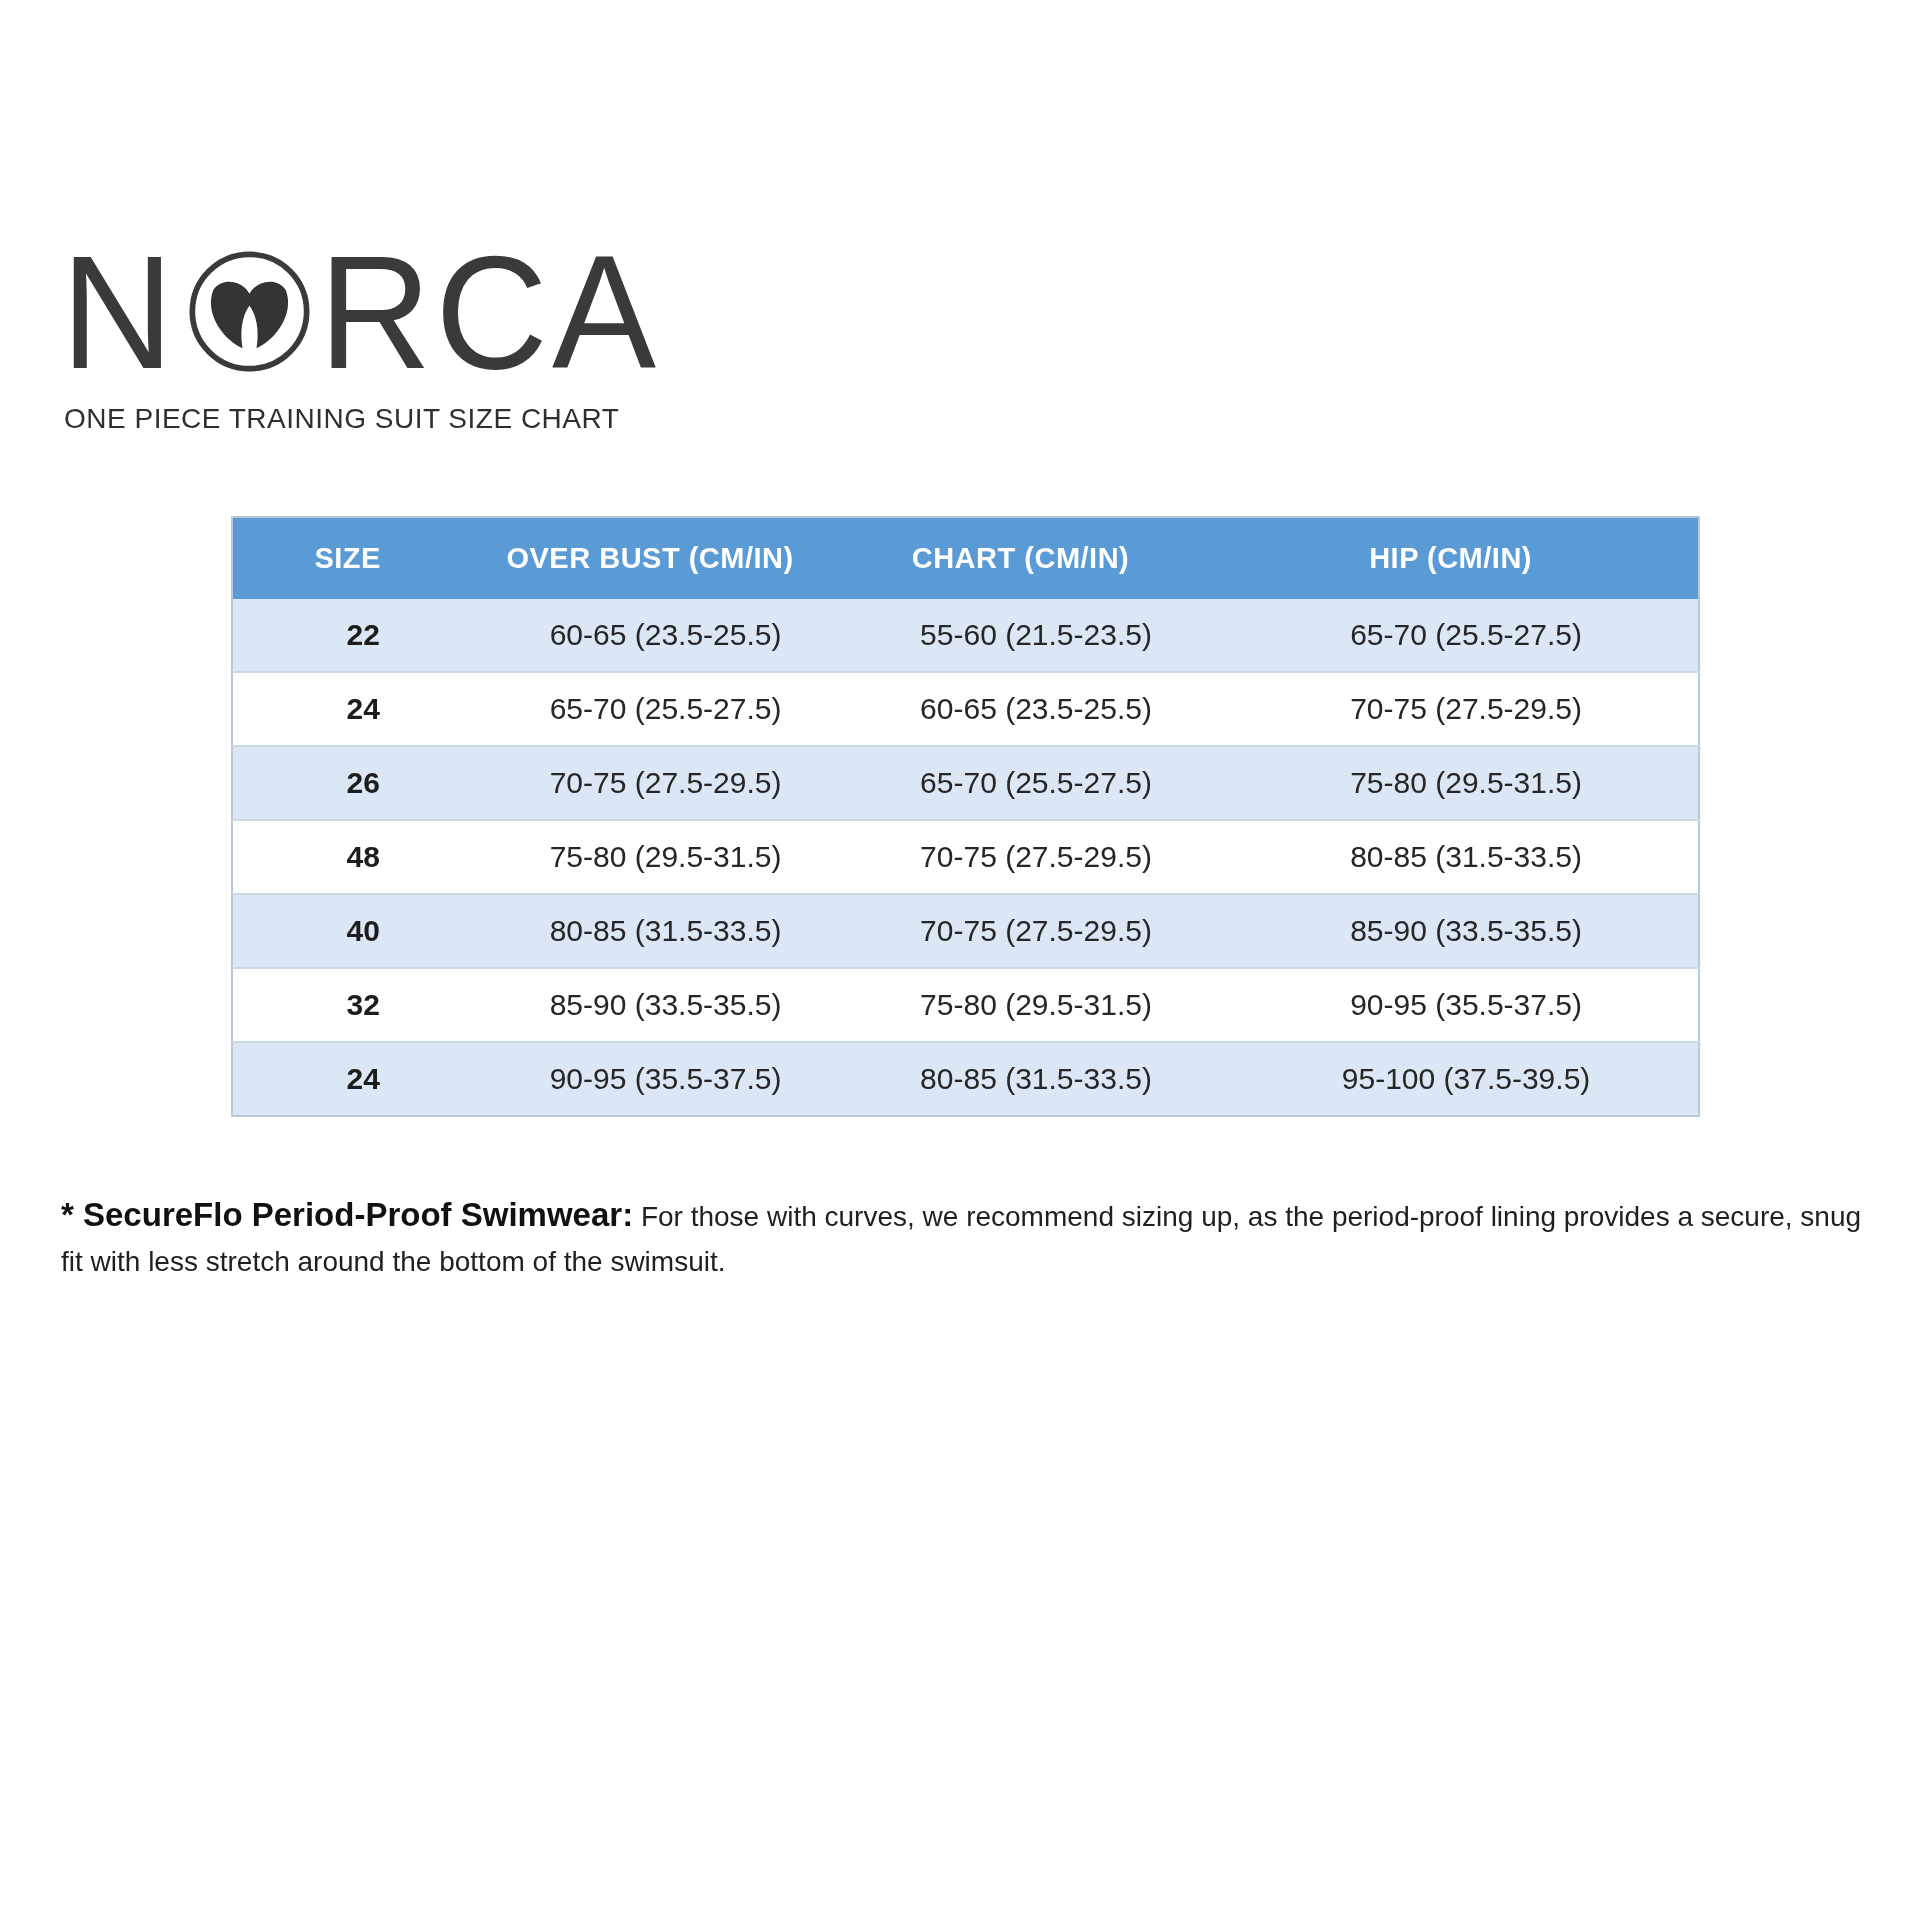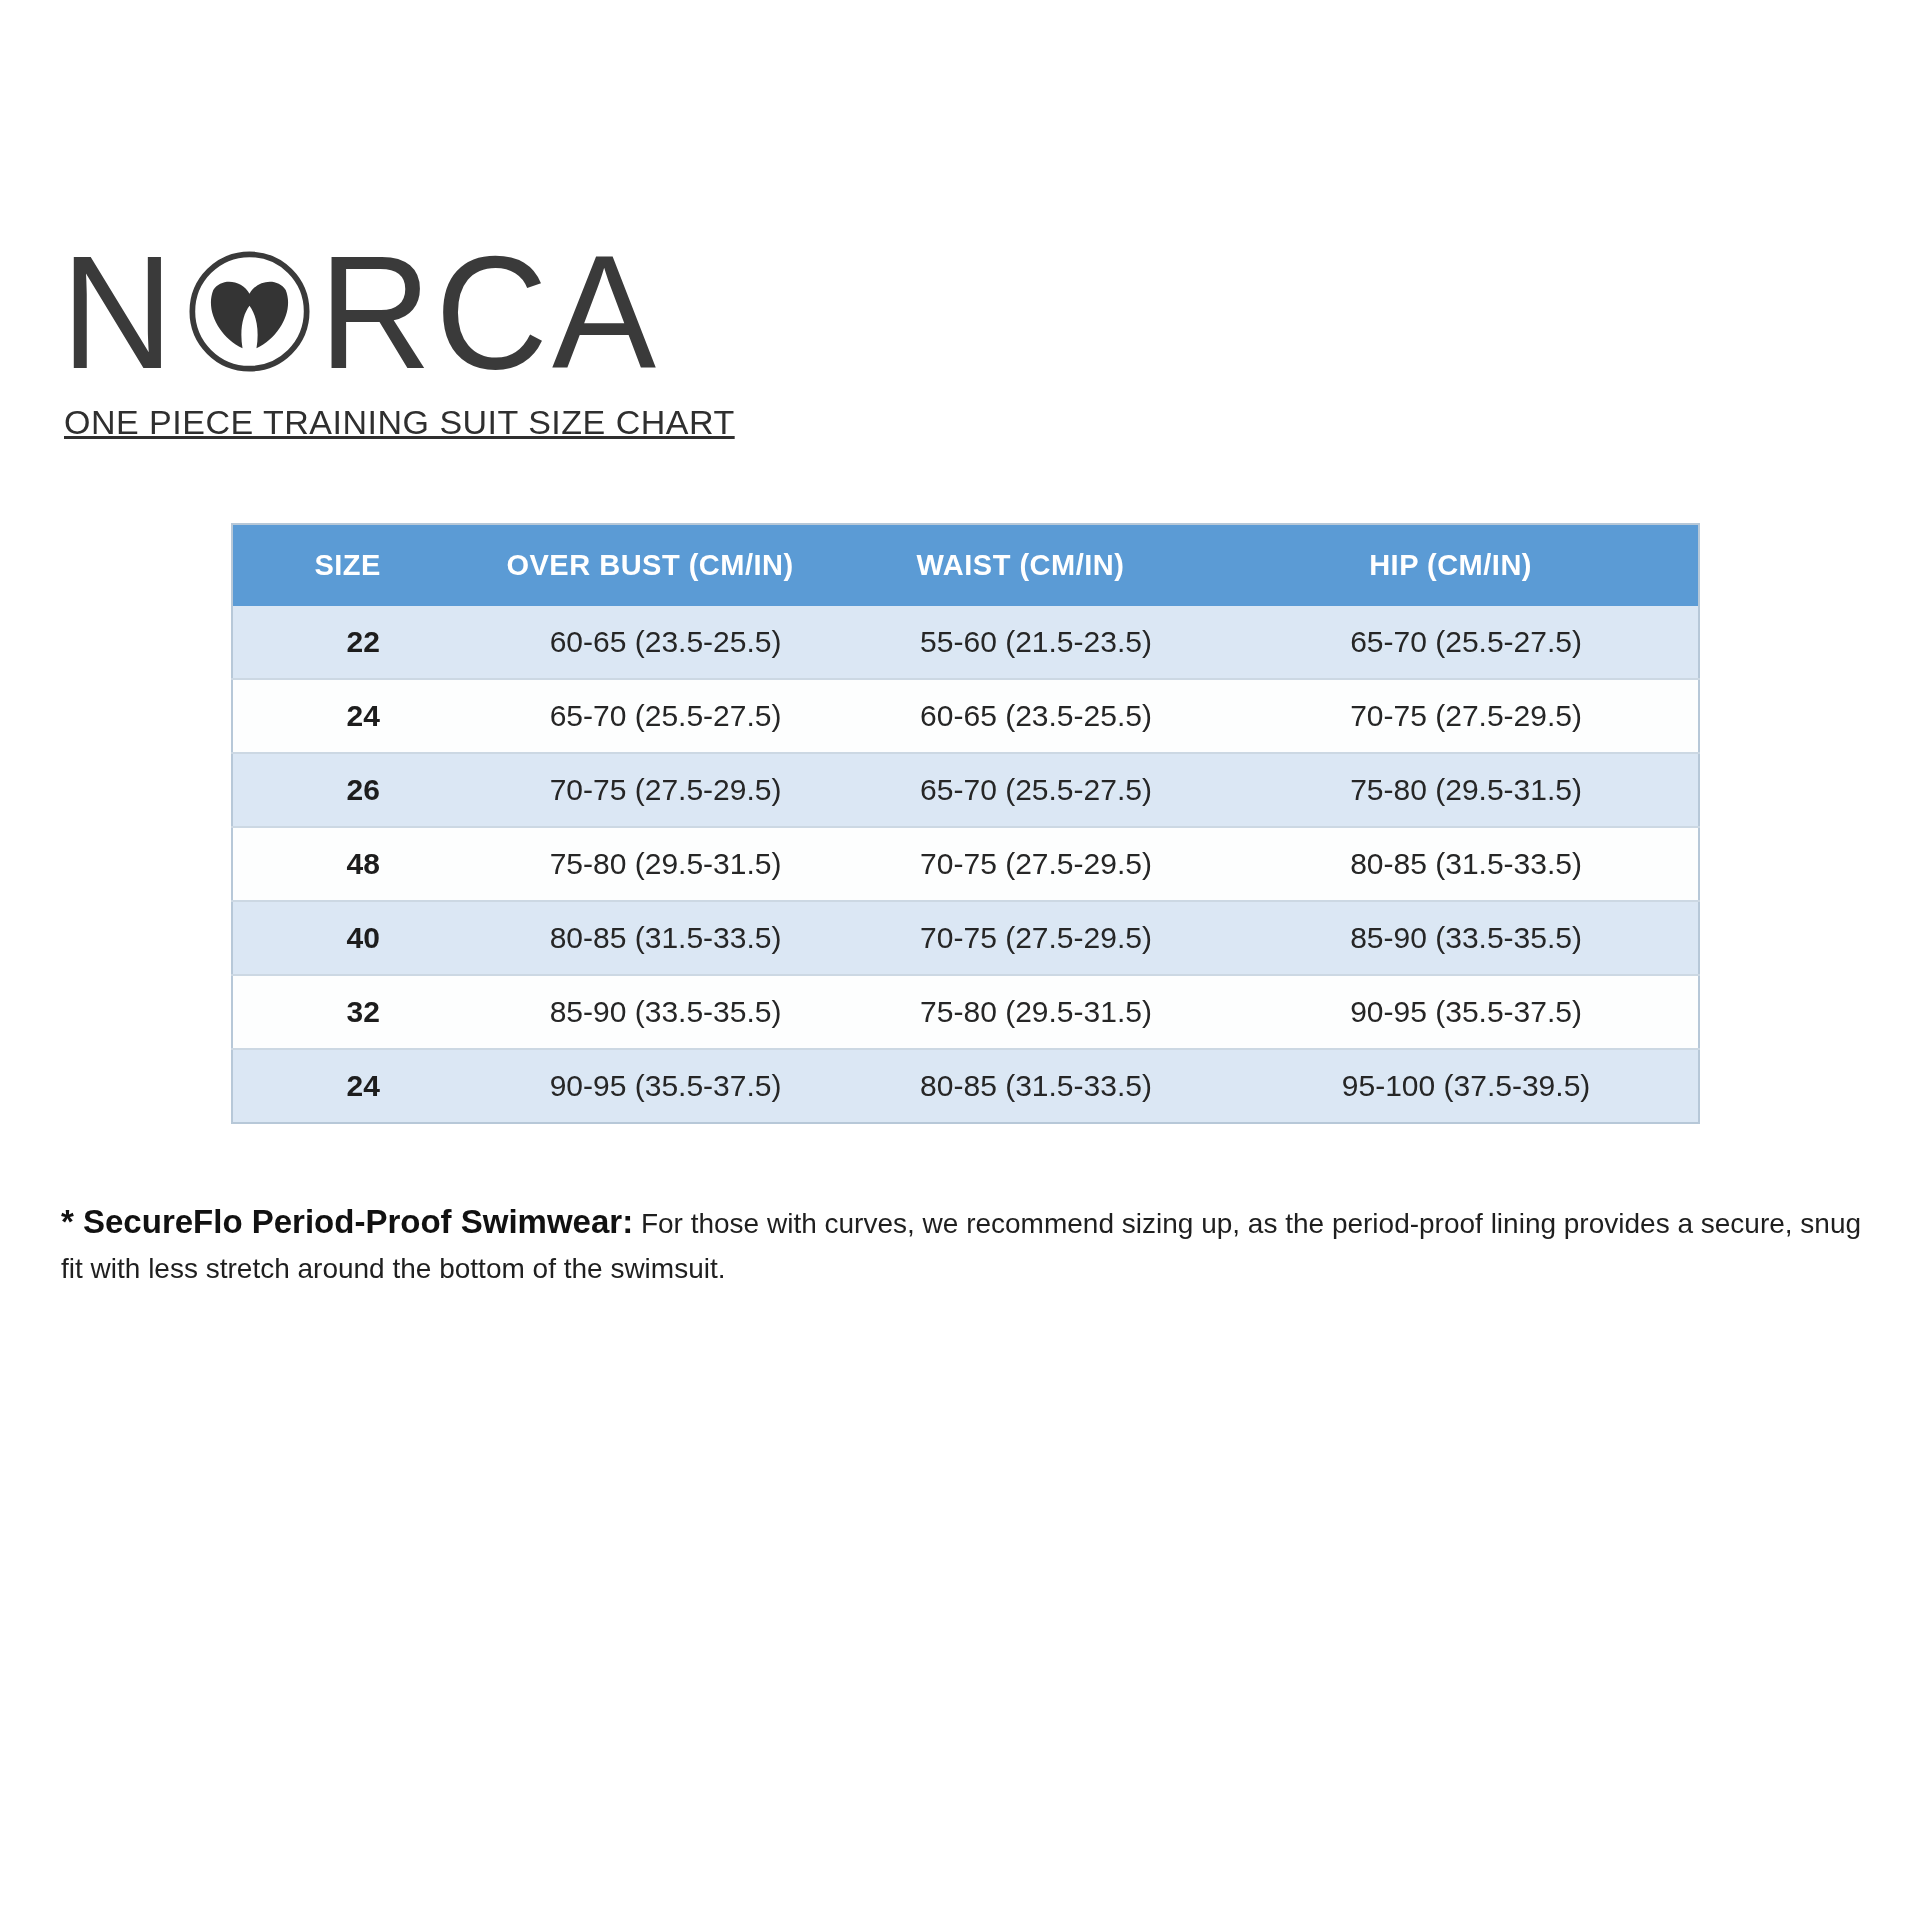--- a/index.html
+++ b/index.html
@@ -47,25 +47,24 @@
     transform: scaleY(1.04);
   }
   .logo-o {
     width: 127px;
     height: 127px;
     margin: 0 6px 0 8px;
     flex: 0 0 auto;
   }
   .brand-subtitle {
     margin: 26px 0 0 3px;
-    font-size: 34px;
+    font-size: 28px;
     letter-spacing: 0.5px;
     color: #2f2f2f;
     font-weight: 400;
-    text-decoration: underline;
   }
 
   
   .table-wrap {
     margin: 81px 0 0 231px;
   }
   table.size-table {
     width: 1469px;
     border-collapse: collapse;
     table-layout: fixed;
@@ -143,21 +142,21 @@
       <colgroup>
         <col class="c-size">
           <col class="c-bust">
           <col class="c-waist">
           <col class="c-hip">
       </colgroup>
       <thead>
         <tr>
           <th>SIZE</th>
           <th>OVER BUST (CM/IN)</th>
-          <th>WAIST (CM/IN)</th>
+          <th>CHART (CM/IN)</th>
           <th>HIP (CM/IN)</th>
         </tr>
       </thead>
       <tbody>
           <tr>
             <td class="size-col">22</td>
             <td>60-65 (23.5-25.5)</td>
             <td>55-60 (21.5-23.5)</td>
             <td>65-70 (25.5-27.5)</td>
           </tr>

